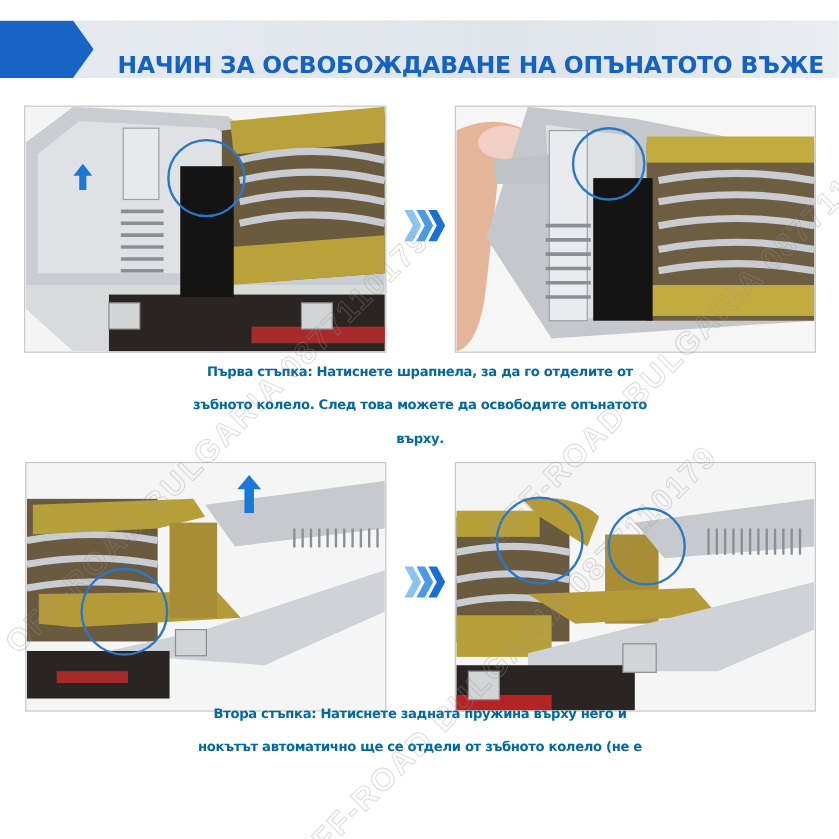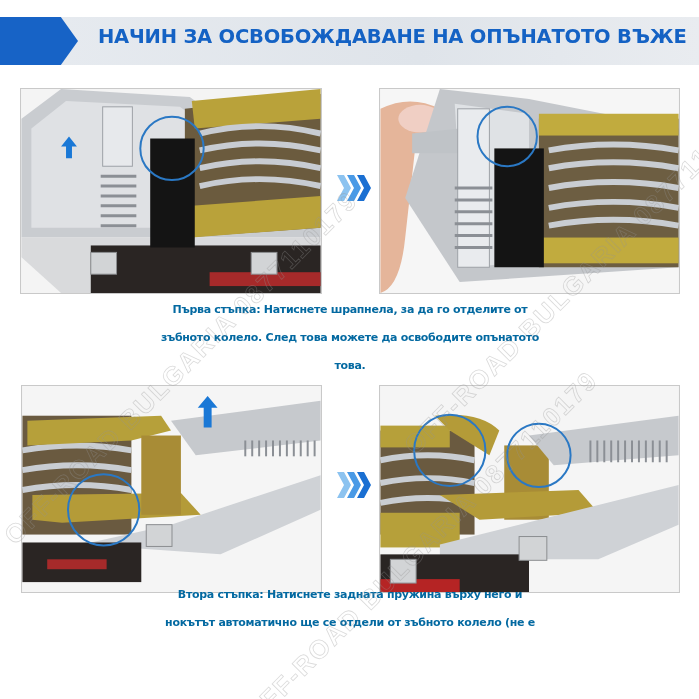--- a/index.html
+++ b/index.html
@@ -5,21 +5,21 @@
   * { box-sizing: border-box; margin: 0; padding: 0; }
   html, body { width: 699px; height: 699px; background: #ffffff; overflow: hidden; }
   body { position: relative; font-family: "DejaVu Sans", sans-serif; color: #111; }
 
   
   .banner { position: absolute; left: 0; top: 17px; width: 699px; height: 48px;
     background: linear-gradient(90deg, #e7ebf0 0%, #dfe4ea 60%, #e9ecf0 100%); }
   .banner-tab { position: absolute; left: 0; top: 17px; width: 78px; height: 48px;
     background: #1763c6;
     clip-path: polygon(0 0, 78% 0, 100% 50%, 78% 100%, 0 100%); }
-  .banner-title { position: absolute; left: 98px; top: 13px; height: 48px; line-height: 48px;
+  .banner-title { position: absolute; left: 98px; top: 31px; height: 48px; line-height: 48px;
     font-family: "DejaVu Sans", sans-serif; font-weight: bold; font-size: 19.5px;
     color: #1462c4; letter-spacing: -0.2px; white-space: nowrap; }
 
   
   .panel { position: absolute; border: 1px solid #c9c9c9; background: #f2f2f2; overflow: hidden; }
   .p1 { left: 20px; top: 88px; width: 302px; height: 206px; }
   .p2 { left: 379px; top: 88px; width: 301px; height: 206px; }
   .p3 { left: 21px; top: 385px; width: 301px; height: 208px; }
   .p4 { left: 379px; top: 385px; width: 301px; height: 208px; }
   .panel svg { position: absolute; left: 0; top: 0; width: 100%; height: 100%; }
@@ -131,21 +131,21 @@
         <path d="M75,148 h38"></path>
         <path d="M75,160 h38"></path>
     </g>
     <circle cx="128" cy="48" r="30" fill="none" stroke="#2a78c4" stroke-width="2"></circle>
   </svg>
 </div>
 
 <div class="caption cap1">
   <div>Първа стъпка: Натиснете шрапнела, за да го отделите от</div>
   <div>зъбното колело. След това можете да освободите опънатото</div>
-  <div>това.</div>
+  <div>върху.</div>
 </div>
 
 <div class="panel p3" title="Handle with rear spring, blue arrow up, highlight circle on gear">
   <svg viewBox="0 0 301 208">
     <rect width="301" height="208" fill="#f5f5f5"></rect>
 
     <rect x="0" y="30" width="110" height="120" fill="#6a5a40"></rect>
     <g stroke="#c9cdd2" stroke-width="6" fill="none">
       <path d="M0,65 Q55,55 110,65"></path>
       <path d="M0,85 Q55,75 110,85"></path>

